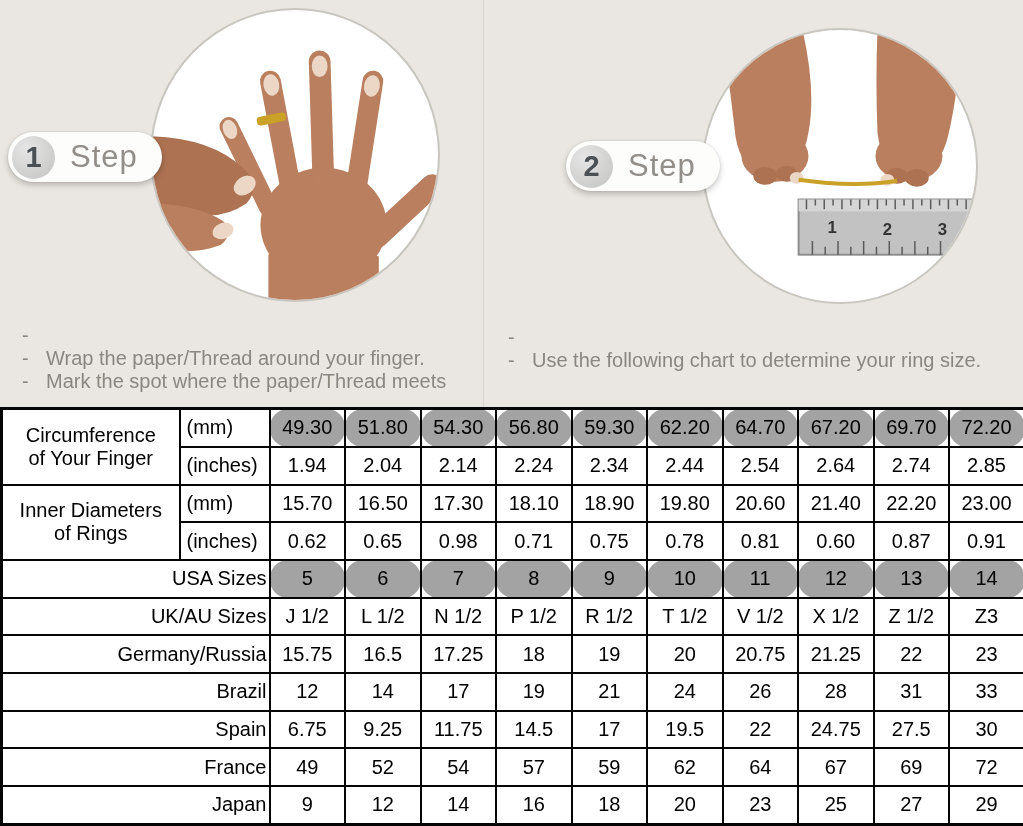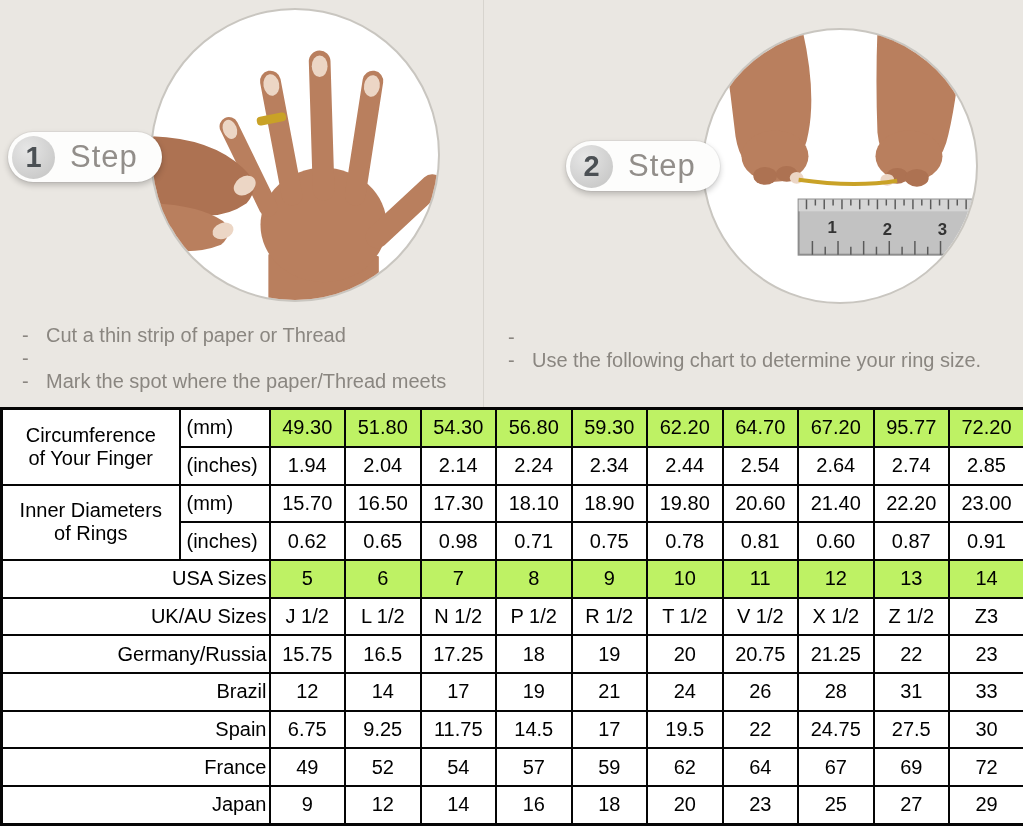--- a/index.html
+++ b/index.html
@@ -55,21 +55,21 @@
   }
   .size-table td {
     border:2px solid #050505;
     text-align:center;
     padding:0 2px;
     overflow:hidden;
   }
   .size-table td.lbl { white-space:pre-line; font-size:20px; line-height:23px;text-align:center; }
   .size-table td.lbl.left { text-align:right; padding-left:8px; white-space:nowrap; }
   .size-table td.unit { text-align:left; padding-left:6px; }
-  .size-table td.shaded { background:#bef264; }
+  .size-table td.shaded { background:#a3a3a3;border-radius:18px; }
 </style>
 </head>
 <body>
 
 <div class="top">
   <div class="v-divider"></div>
 
   <section>
     <div class="photo-circle circle1">
       <svg viewBox="0 0 290 294">
@@ -97,24 +97,24 @@
         <ellipse cx="72" cy="224" rx="8" ry="11" fill="#ecd6c5" transform="rotate(70 72 224)"></ellipse>
       </svg>
     </div>
     <div class="step-badge badge1">
       <span class="step-num">1</span>
       <span class="step-label">Step</span>
     </div>
     <div class="bullets bullets1">
         <div class="bullet">
           <span class="dash">-</span>
-          <span>Cut a thin strip of paper or Thread</span>
-        </div>
-        <div class="bullet">
-          <span class="dash">-</span>
+        </div>
+        <div class="bullet">
+          <span class="dash">-</span>
+          <span>Wrap the paper/Thread around your finger.</span>
         </div>
         <div class="bullet">
           <span class="dash">-</span>
           <span>Mark the spot where the paper/Thread meets</span>
         </div>
       </div>
   </section>
 
   <section>
     <div class="photo-circle circle2">
@@ -207,21 +207,21 @@
 of Your Finger</td>
         <td class="unit">(mm)</td>
         <td class="val shaded">49.30</td>
         <td class="val shaded">51.80</td>
         <td class="val shaded">54.30</td>
         <td class="val shaded">56.80</td>
         <td class="val shaded">59.30</td>
         <td class="val shaded">62.20</td>
         <td class="val shaded">64.70</td>
         <td class="val shaded">67.20</td>
-        <td class="val shaded">95.77</td>
+        <td class="val shaded">69.70</td>
         <td class="val shaded">72.20</td>
       </tr>
       <tr>
         <td class="unit">(inches)</td>
         <td class="val">1.94</td>
         <td class="val">2.04</td>
         <td class="val">2.14</td>
         <td class="val">2.24</td>
         <td class="val">2.34</td>
         <td class="val">2.44</td>

